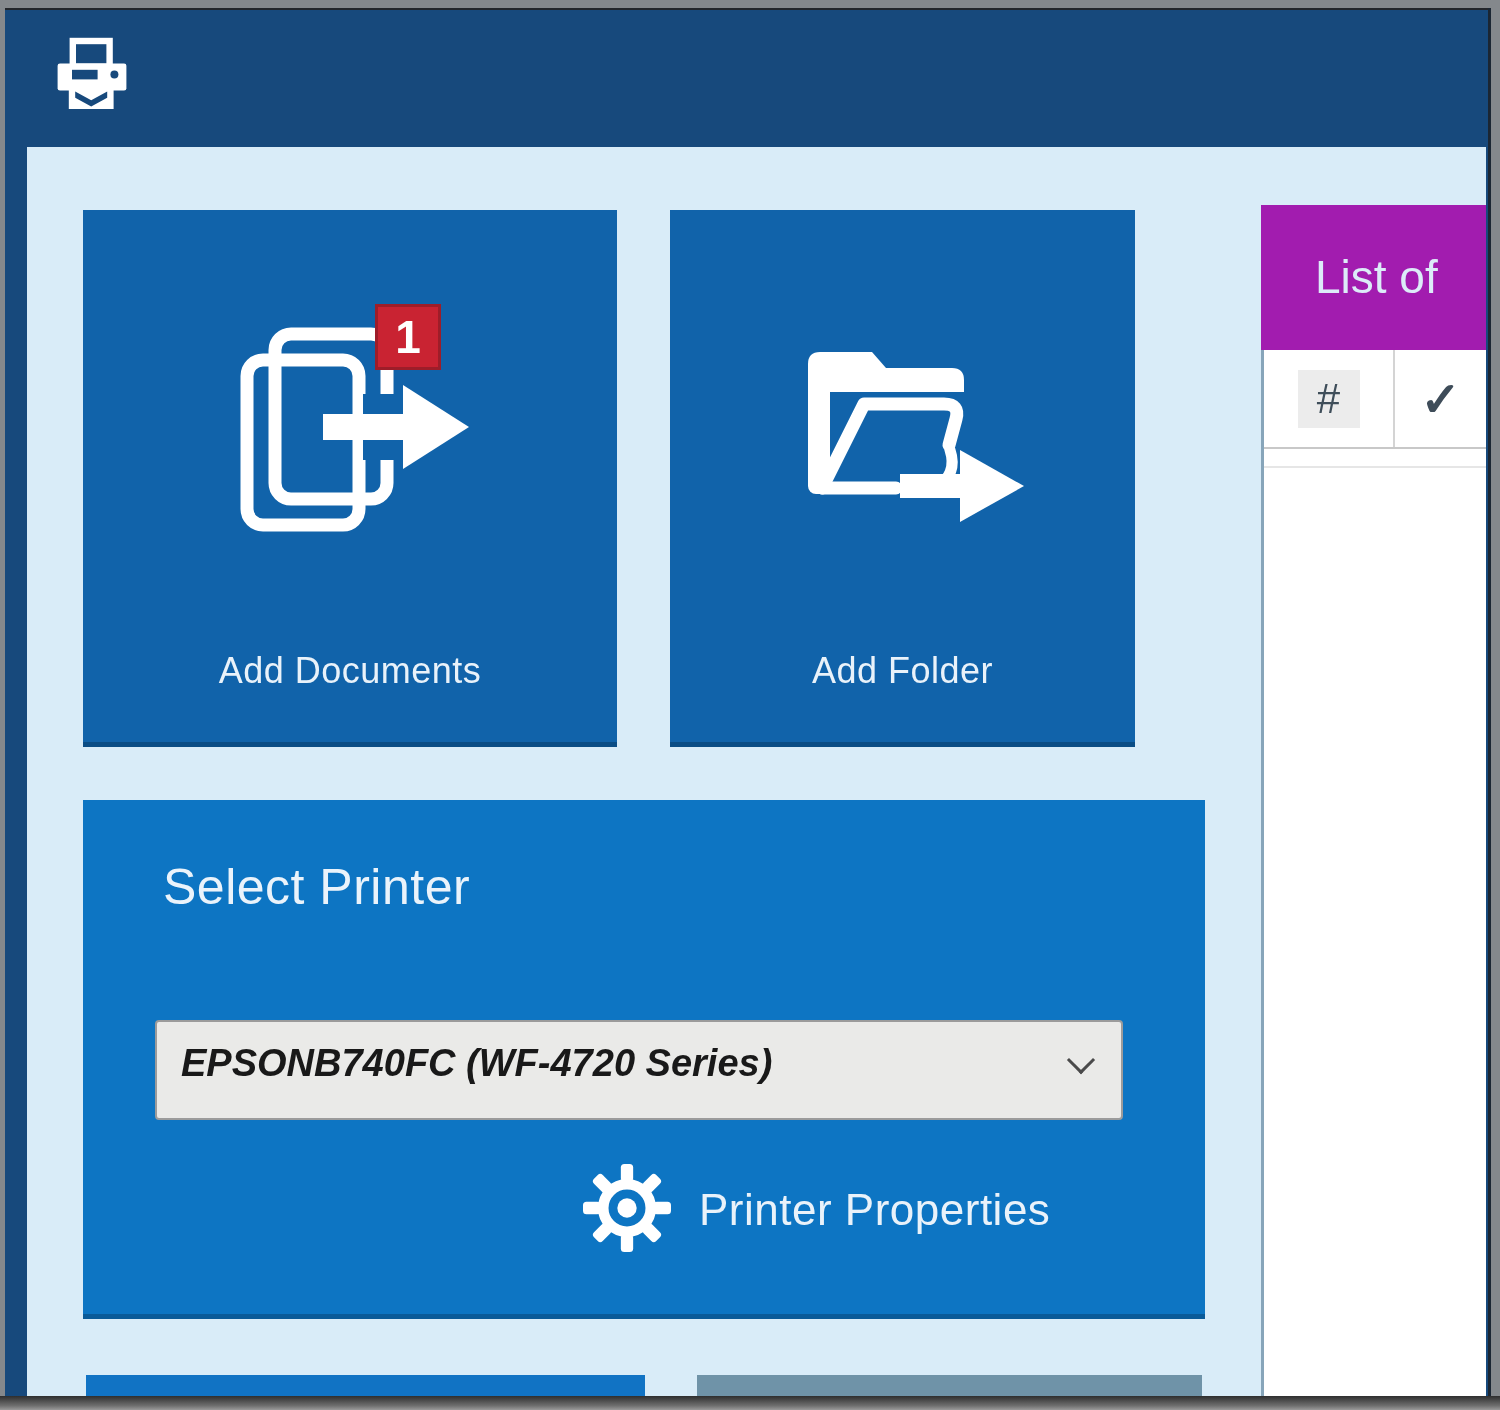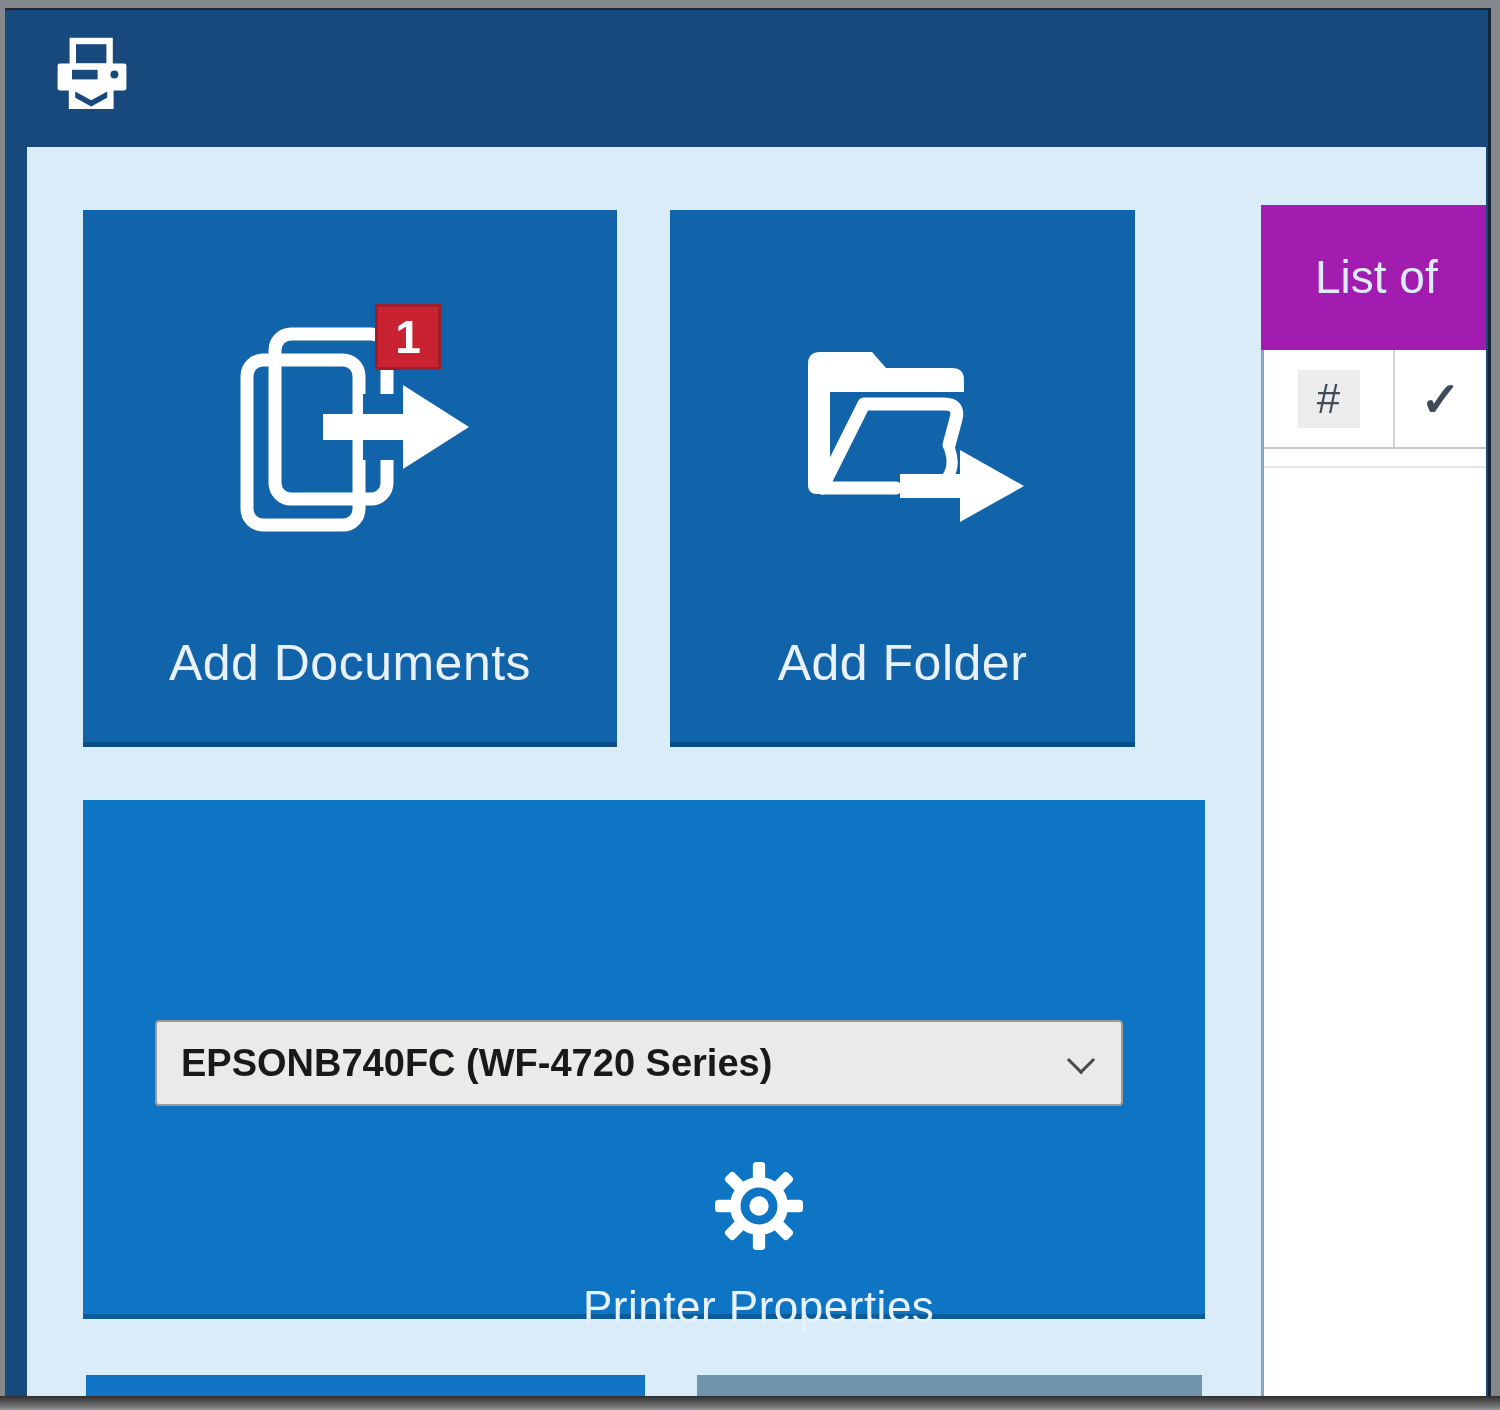--- a/index.html
+++ b/index.html
@@ -19,21 +19,21 @@
 
   
   .app-icon{left:52px;top:36px;width:80px;height:82px;}
 
   
   .tile{background:#1163aa;border-bottom:5px solid #0b4d85;}
   .tile-docs{left:83px;top:210px;width:534px;height:532px;}
   .tile-folder{left:670px;top:210px;width:465px;height:532px;}
   .tile-label{
     position:absolute;left:0;bottom:50px;width:100%;
-    text-align:center;font-size:50px;color:#e9f2fa;letter-spacing:0.5px;
+    text-align:center;font-size:36px;color:#e9f2fa;letter-spacing:0.5px;
   }
   .icon-wrap{position:absolute;left:50%;transform:translateX(-50%);top:92px;width:250px;height:250px;}
   .badge{
     position:absolute;left:150px;top:2px;width:66px;height:66px;box-sizing:border-box;
     background:#c92332;border:3px solid #9e1d29;
     display:flex;align-items:center;justify-content:center;
     color:#ffffff;font-size:46px;font-weight:bold;
   }
 
   
@@ -52,32 +52,32 @@
   .th-num-box{width:62px;height:58px;background:#ececec;display:flex;align-items:center;justify-content:center;
     color:#3f4e5a;font-size:42px;}
   .th-check{flex:1;height:100%;display:flex;align-items:center;justify-content:center;
     color:#3e4c59;font-size:48px;font-weight:bold;}
   .thead-sub{position:absolute;left:0;top:99px;width:100%;height:17px;border-bottom:2px solid #e6e6e6;}
 
   
   .tile-select{left:83px;top:800px;width:1122px;height:514px;background:#0d75c3;border-bottom:5px solid #0a5b99;}
   .select-title{position:absolute;left:80px;top:58px;font-size:50px;color:#eaf3fb;letter-spacing:0.5px;}
   .dropdown{
-    position:absolute;left:72px;top:220px;width:968px;height:86px;box-sizing:border-box;
-    background:#eaeae8;border:2px solid #9b9b9b;border-radius:4px;cursor:default;
+    position:absolute;left:72px;top:220px;width:968px;height:100px;box-sizing:border-box;
+    background:#eaeae8;border:2px solid #9b9b9b;border-radius:4px;cursor:default;font-style:italic;
   }
   .dropdown-text{
     position:absolute;left:24px;top:0;right:80px;height:82px;line-height:82px;
     font-size:38px;font-weight:600;color:#191919;white-space:nowrap;overflow:hidden;
   }
   .chevron{
     position:absolute;right:30px;top:28px;width:17px;height:17px;
     border-right:3px solid #4a4a4a;border-bottom:3px solid #4a4a4a;transform:rotate(45deg);
   }
-  .props{position:absolute;left:500px;top:362px;height:96px;display:flex;align-items:center;gap:28px;cursor:default;flex-direction:column;}
+  .props{position:absolute;left:500px;top:362px;height:96px;display:flex;align-items:center;gap:28px;cursor:default;}
   .props-label{font-size:44px;color:#e9f2fa;letter-spacing:0.5px;}
 
   
   .tile-bottom-blue{left:86px;top:1375px;width:559px;height:21px;background:#1173c4;}
   .tile-bottom-gray{left:697px;top:1375px;width:505px;height:21px;background:#6f93a8;}
 </style>
 </head>
 <body>
 
 <div id="app">
@@ -135,20 +135,21 @@
         </div>
         <div class="th-check">
           <span>✓</span>
         </div>
       </div>
       <div class="thead-sub"></div>
     </div>
   </div>
 
   <div class="abs tile-select">
+    <div class="select-title">Select Printer</div>
 
     <div class="dropdown">
       <span class="dropdown-text">EPSONB740FC (WF-4720 Series)</span>
       <span class="chevron"></span>
     </div>
 
     <div class="props">
       <span>
         <svg width="88" height="88" viewBox="0 0 100 100">
           <g fill="#ffffff">

